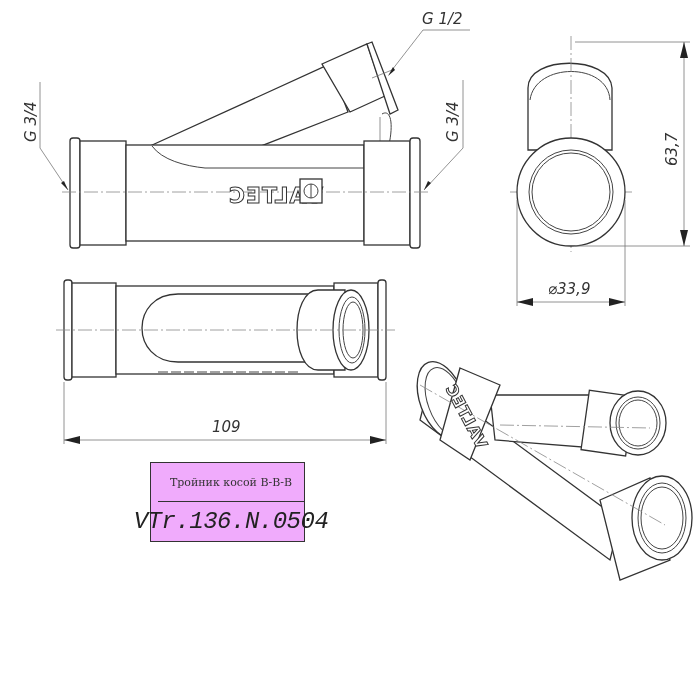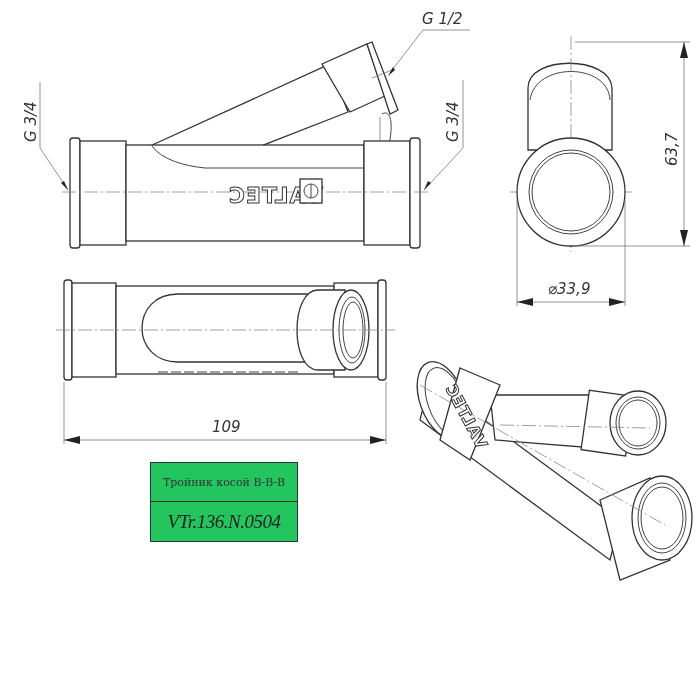--- a/index.html
+++ b/index.html
@@ -4,23 +4,23 @@
 <style>
   html, body { margin: 0; padding: 0; background: #ffffff; }
   body { width: 700px; height: 700px; position: relative; overflow: hidden; font-family: "DejaVu Sans", sans-serif; }
   svg { position: absolute; left: 0; top: 0; }
   .ln { stroke: #333; stroke-width: 1.3; fill: #fff; }
   .ln2 { stroke: #444; stroke-width: 1; fill: none; }
   .thin { stroke: #777; stroke-width: 0.8; fill: none; }
   .axis { stroke: #888; stroke-width: 0.8; fill: none; stroke-dasharray: 14 3 2 3; }
   .dimtxt { font-family: "DejaVu Sans", sans-serif; font-style: italic; font-size: 15px; fill: #333; }
   .logo { font-family: "DejaVu Sans", sans-serif; font-weight: bold; font-size: 22px; fill: #fff; stroke: #333; stroke-width: 1; letter-spacing: 1px; }
-  .title-box { position: absolute; left: 150px; top: 462px; width: 146px; height: 78px; border: 1.3px solid #333; background: #22c55e; }
+  .title-box { position: absolute; left: 150px; top: 462px; width: 146px; height: 78px; border: 1.3px solid #333; background: #f0abfc; padding-left: 7px; }
   .title-row1 { height: 38px; border-bottom: 1.3px solid #333; display: flex; align-items: center; justify-content: center; font-family: "DejaVu Serif", serif; font-size: 11px; color: #333; white-space: nowrap; }
-  .title-row2 { height: 39px; display: flex; align-items: center; justify-content: center; font-family: Liberation Serif, serif; font-style: italic; font-size: 19px; color: #222; letter-spacing: -0.5px; white-space: nowrap; }
+  .title-row2 { height: 39px; display: flex; align-items: center; justify-content: center; font-family: Liberation Mono, monospace; font-style: italic; font-size: 24px; color: #222; letter-spacing: -0.5px; white-space: nowrap; }
 </style>
 </head>
 <body>
 
 <svg width="700" height="700" viewBox="0 0 700 700">
 
   <g>
 
     <polygon class="ln" points="150,146 330,64 348,112 205,168"></polygon>
 

